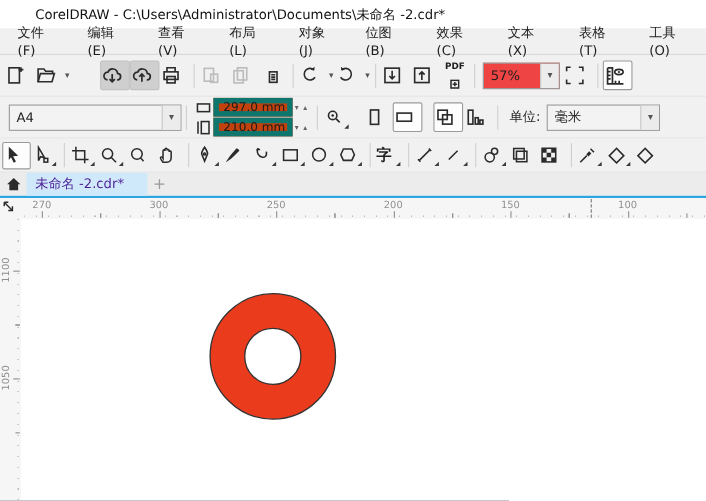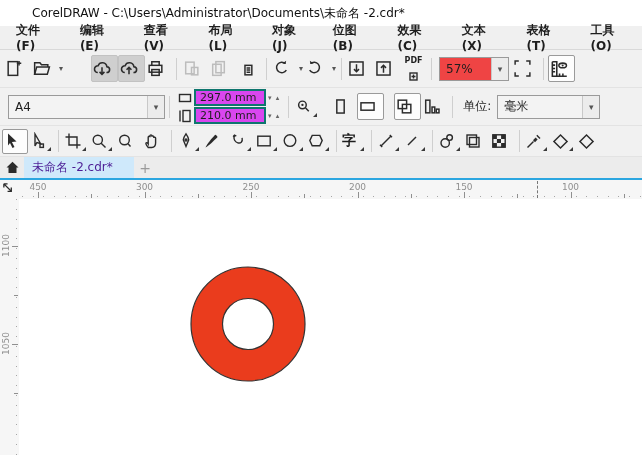--- a/index.html
+++ b/index.html
@@ -4,21 +4,21 @@
 <style>
   html,body{margin:0;padding:0;background:#888;}
   *{box-sizing:border-box;}
   #app{width:642px;height:455px;background:#f1f1f1;position:relative;overflow:hidden;
        font-family:"DejaVu Sans","Liberation Sans",sans-serif;font-size:12px;color:#1e1e1e;}
   
   .titlebar{height:26px;background:#ffffff;display:flex;align-items:center;padding-left:8px;gap:8px;}
   .titlebar .title{font-size:12px;color:#111;white-space:nowrap;}
   
   .menubar{height:24px;background:#f0f0f0;display:flex;align-items:center;padding-left:2px;border-bottom:1px solid #d9d9d9;}
-  .menubar .mitem{padding:3px 14px;cursor:default;font-weight:bold;}
+  .menubar .mitem{padding:3px 14px;cursor:default;}
   
   .row{display:flex;align-items:center;background:#f1f1f1;}
   .toolbar{height:38px;padding:0 4px;border-bottom:1px solid #e3e3e3;}
   .propbar{height:38px;padding:0 4px;border-bottom:1px solid #e3e3e3;}
   .toolbox{height:31px;padding:0 2px;border-bottom:1px solid #e3e3e3;}
   .tb{width:27px;height:27px;display:flex;align-items:center;justify-content:space-between;
       border:1px solid transparent;border-radius:2px;position:relative;flex:none;}
   .tb.pressed{background:#cfcfcf;border-color:#c2c2c2;}
   .tb.selected{background:#fdfdfd;border-color:#9a9a9a;}
   .tb.disabled svg *{stroke:#bcbcbc !important;}
@@ -30,21 +30,21 @@
   svg.ic *{stroke:#2b2b2b;stroke-width:1.4;fill:none;}
   svg.ic .fillpart{fill:#2b2b2b;stroke:none;}
   svg.ic .nostroke{stroke:none;}
   
   .combo{height:24px;background:#f3f3f3;border:1px solid #9a9a9a;display:flex;align-items:center;flex:none;}
   .combo .cval{flex:1;padding-left:6px;overflow:hidden;white-space:nowrap;}
   .combo .carrow{width:17px;text-align:center;color:#555;font-size:9px;border-left:1px solid #c8c8c8;align-self:stretch;display:flex;align-items:center;justify-content:center;background:#ececec;}
   .combo.white{background:#ef4444;}
   .sizefields{display:flex;flex-direction:column;gap:1px;margin:0 4px;}
   .sizerow{display:flex;align-items:center;gap:2px;height:17px;}
-  .field{width:72px;height:17px;border:2px solid #0f766e;background:#d946ef;font-size:11px;padding-left:4px;display:flex;align-items:center;}
+  .field{width:72px;height:17px;border:5px solid #0f766e;background:#c2410c;font-size:11px;padding-left:4px;display:flex;align-items:center;}
   .spin{font-size:7px;color:#666;letter-spacing:1px;}
   .lbl{padding:0 6px;white-space:nowrap;}
   .texttool{font-weight:bold;font-size:14px;color:#1e1e1e;}
   
   .tabbar{height:21px;background:#ececec;display:flex;align-items:stretch;}
   .homebtn{width:24px;display:flex;align-items:center;justify-content:center;}
   .doctab{width:110px;background:#cfe9fb;display:flex;align-items:center;padding-left:8px;font-size:12px;color:#4c1d95;}
   .newtab{width:22px;display:flex;align-items:center;justify-content:center;color:#9a9a9a;font-size:14px;}
   .blueline{height:2px;background:#2ba6e0;}
   
@@ -419,21 +419,21 @@
   <div class="blueline"></div>
 
   <div class="workspace">
     <div class="rcorner">
       <svg class="ic" width="13" height="13" viewBox="0 0 14 14" style="margin:2px;">
         <path d="M2 2l8 8M2 2v4M2 2h4" stroke="#8f8f8f" stroke-width="1.2"></path>
         <path d="M10 6v4h-4" stroke="#8f8f8f" stroke-width="1.2"></path>
       </svg>
     </div>
     <div class="hruler" id="hruler">
-        <span class="rlabel" style="left: 19px;">450</span>
+        <span class="rlabel" style="left: 19px;">270</span>
         <i class="rtick major" style="left: 19px;"></i>
         <i class="rtick minor" style="left: 72.25px;"></i>
         <span class="rlabel" style="left: 125.5px;">300</span>
         <i class="rtick major" style="left: 125.5px;"></i>
         <i class="rtick minor" style="left: 178.75px;"></i>
         <i class="rtick minor" style="left: 72.25px;"></i>
         <span class="rlabel" style="left: 232px;">250</span>
         <i class="rtick major" style="left: 232px;"></i>
         <i class="rtick minor" style="left: 285.25px;"></i>
         <i class="rtick minor" style="left: 178.75px;"></i>

